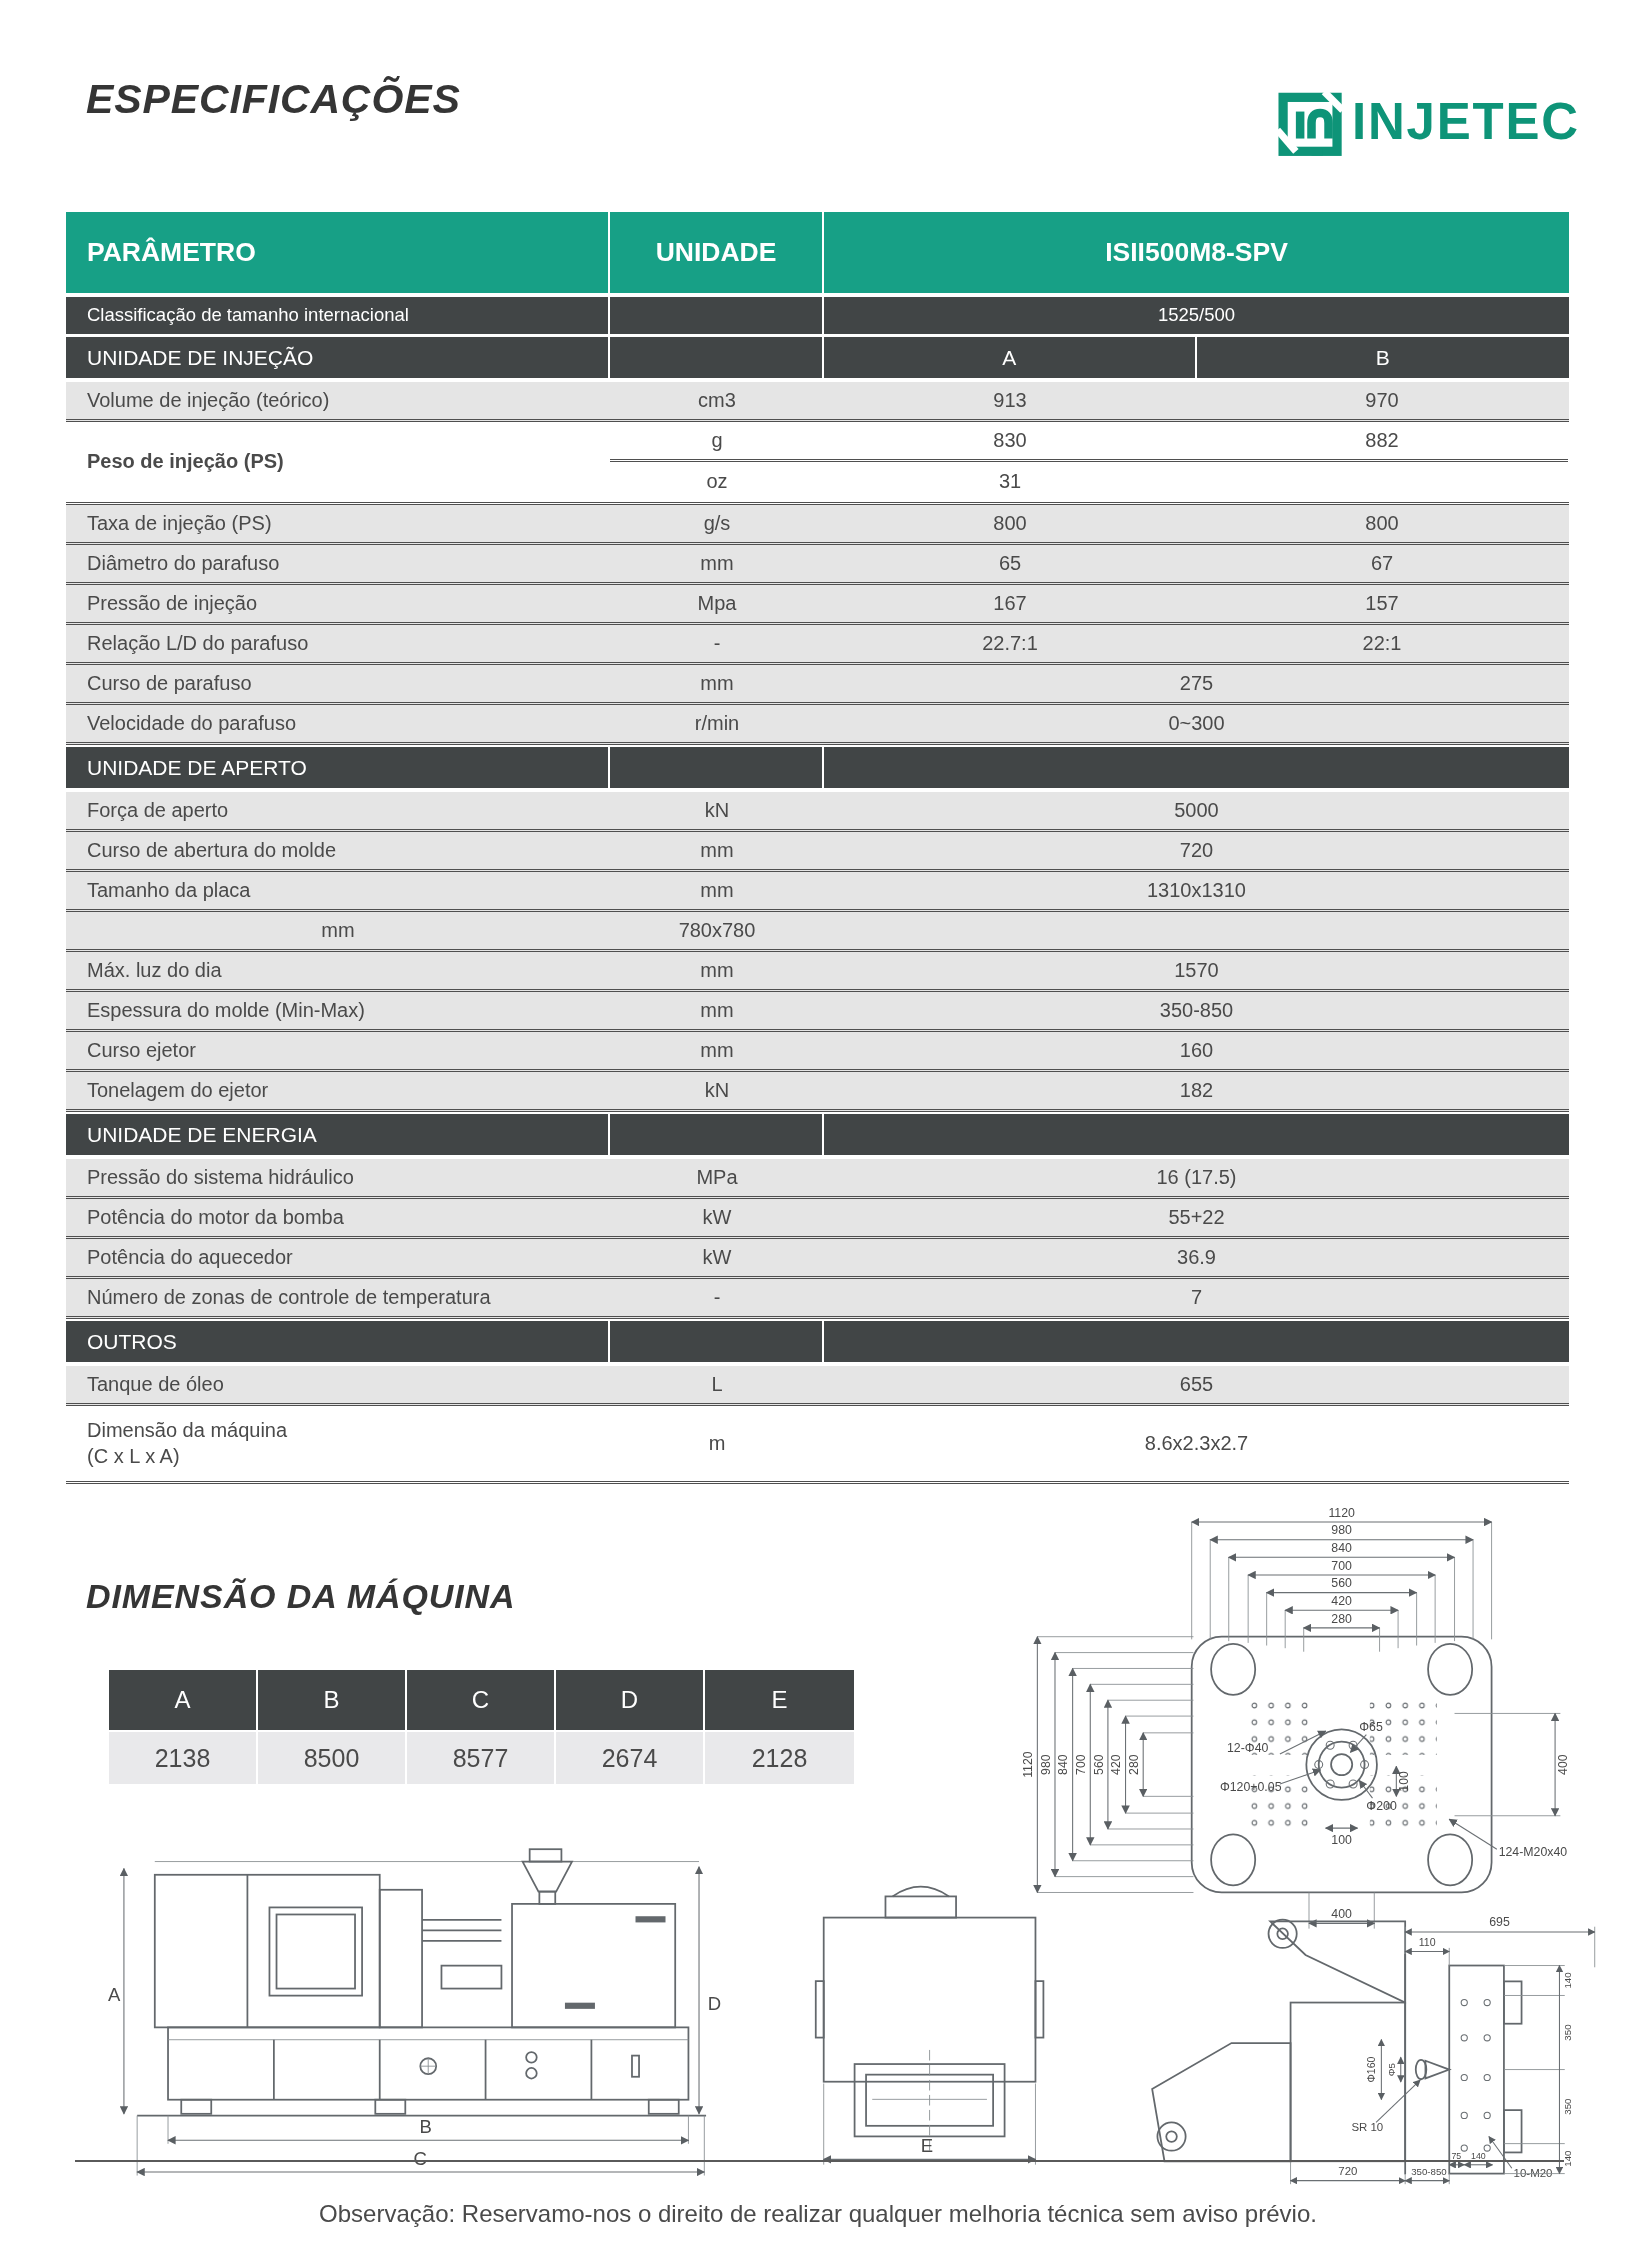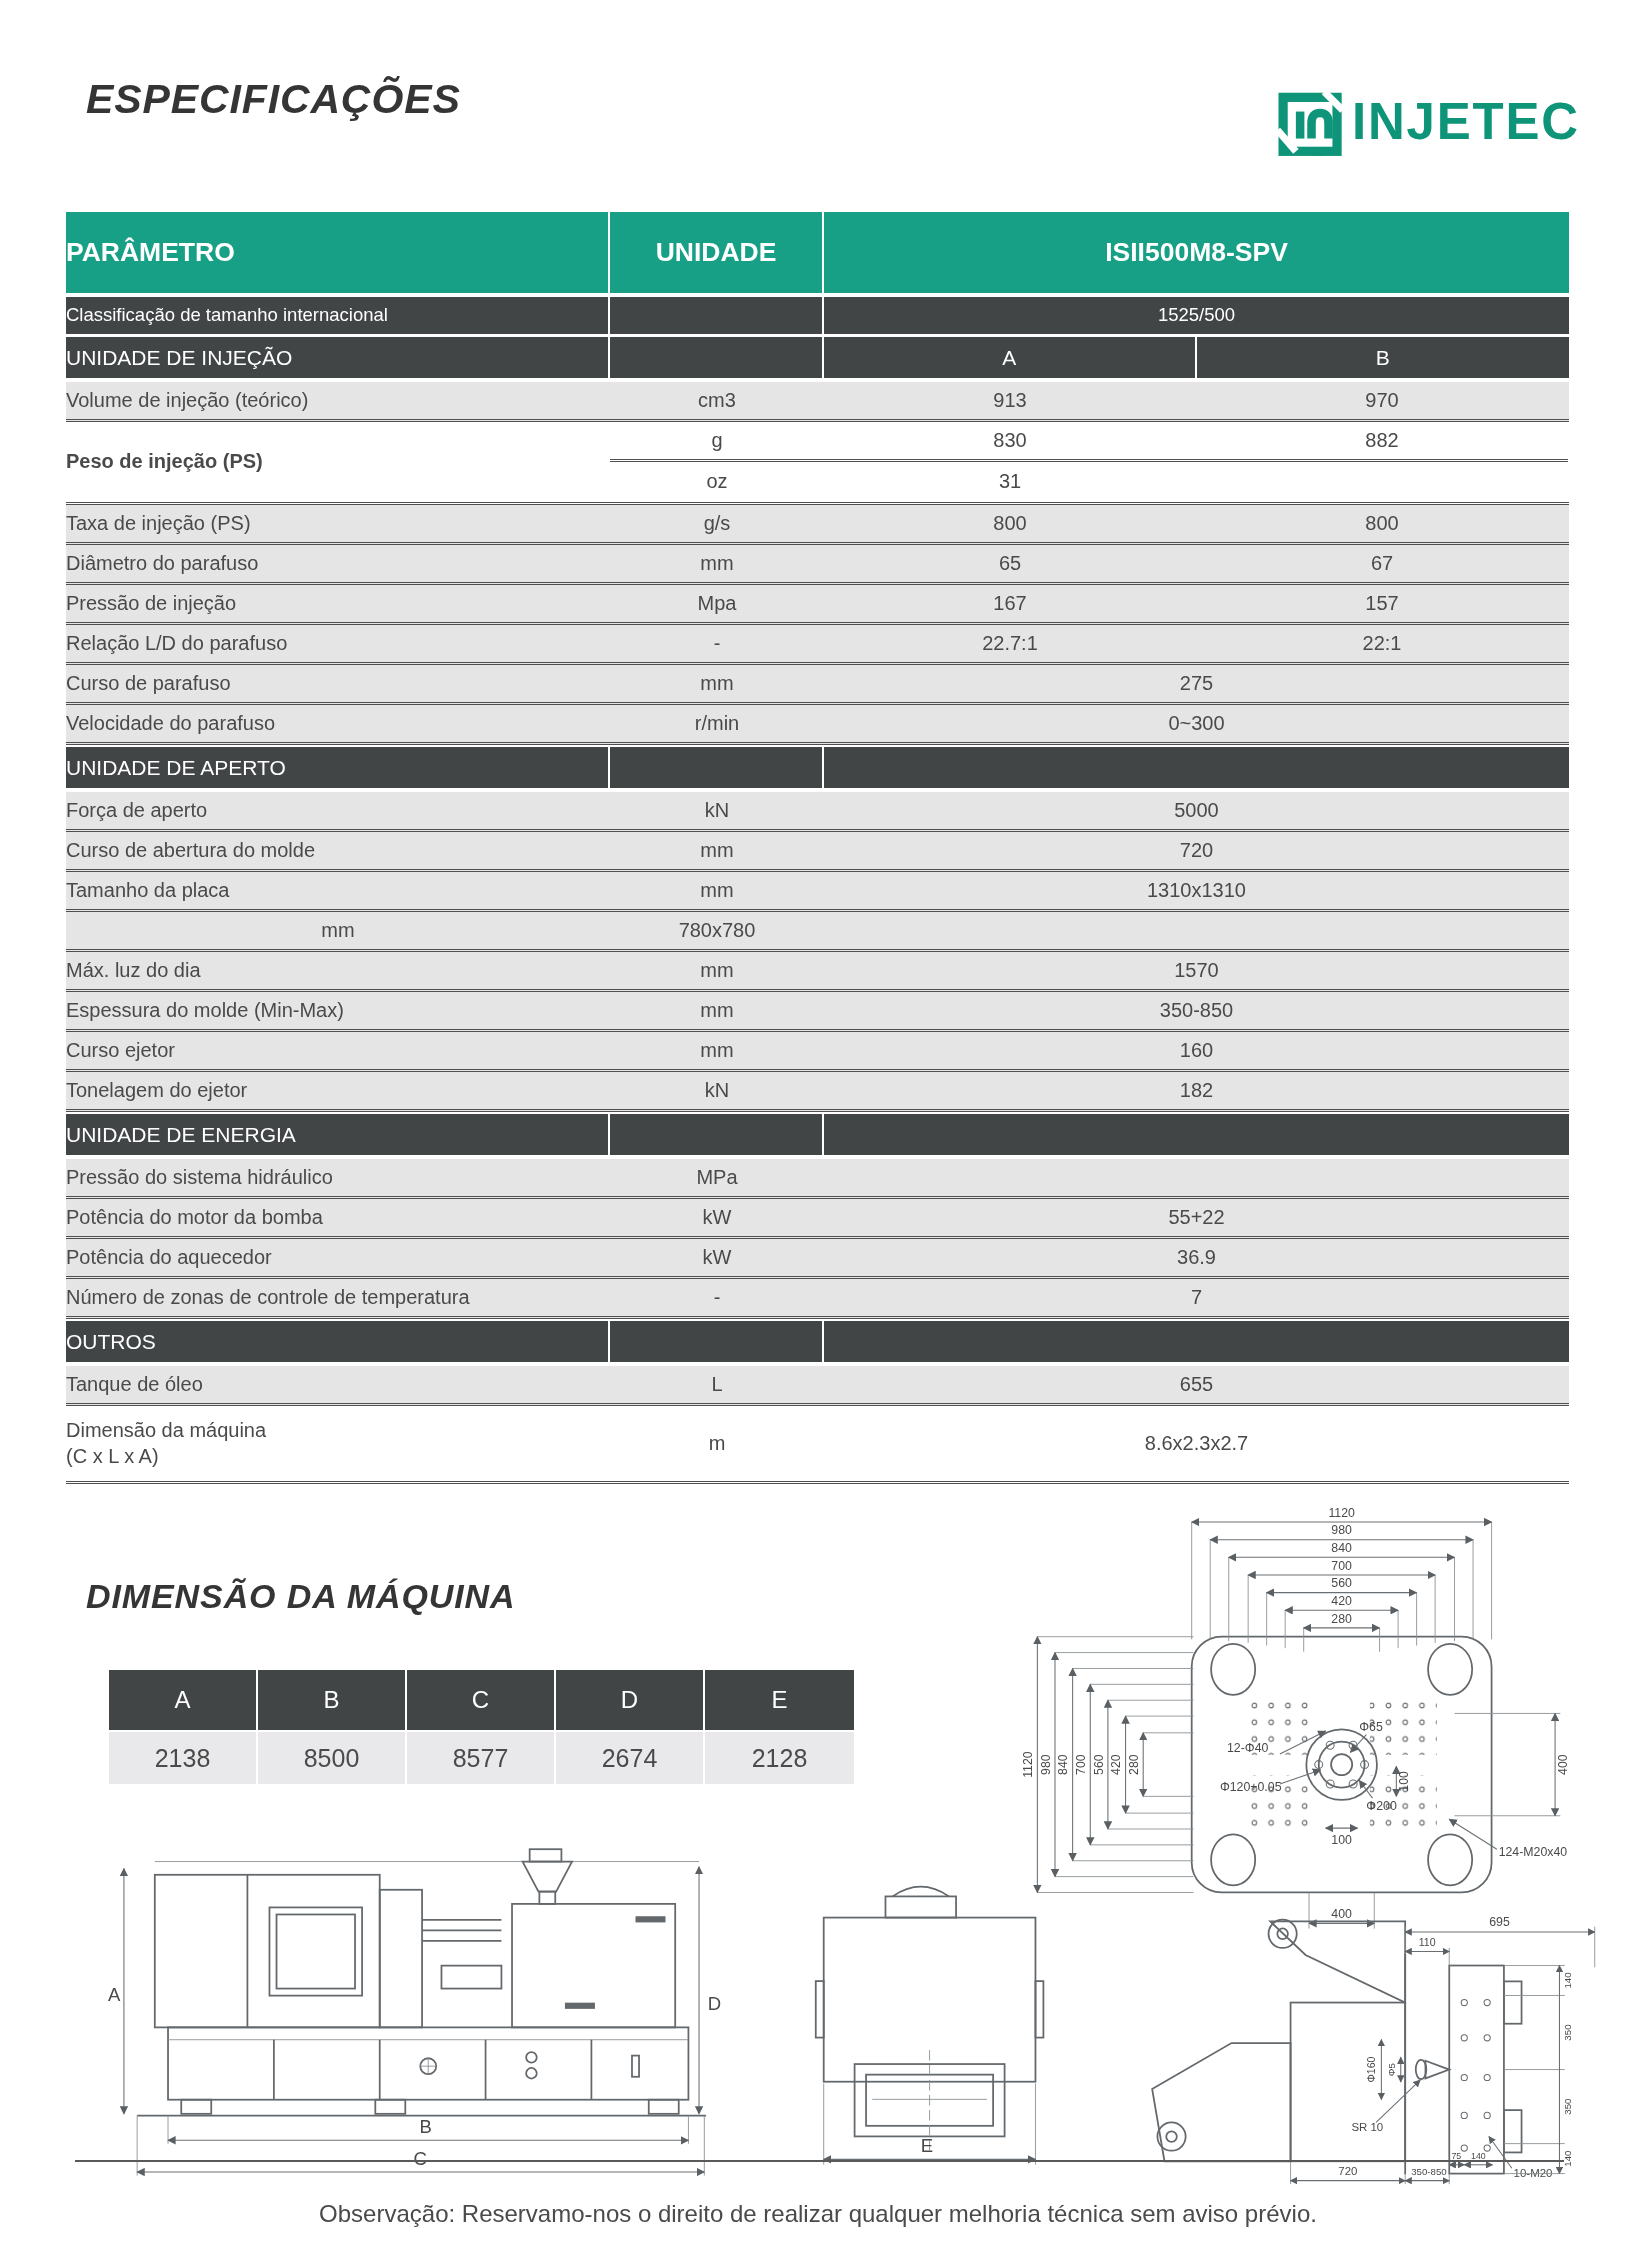--- a/index.html
+++ b/index.html
@@ -12,21 +12,21 @@
   .logo{position:absolute;right:56px;top:86px;display:flex;align-items:center;gap:5px;}
   .logo-text{font-size:51px;font-weight:bold;color:#0e9478;letter-spacing:1.8px;
              font-style:normal;transform:scaleY(1.02);}
 
   
   .spec-table{position:absolute;left:66px;top:212px;width:1503px;}
   .srow{display:grid;grid-template-columns:544px 214px 745px;box-sizing:border-box;}
   .srow.g4{grid-template-columns:544px 214px 372px 372px;}
   .c{display:flex;align-items:center;justify-content:center;box-sizing:border-box;
      font-size:20px;}
-  .lab{justify-content:flex-start;text-align:left;}
+  .lab{justify-content:flex-start;padding-left:21px;text-align:left;}
   .row-head{background:#17a086;color:#fff;height:81px;margin-bottom:3.5px;}
   .row-head .c{font-weight:bold;font-size:26.5px;}
   .row-head .c:not(:last-child){border-right:2.6px solid #fff;}
   .row-dark{background:#414546;color:#fff;height:37px;margin-bottom:3.5px;}
   .row-dark .c{font-size:18.5px;}
   .row-dark .c:not(:last-child){border-right:2.6px solid #fff;}
   .row-inj{height:41px;}
   .row-inj .c{font-size:21px;}
   .vhalf{display:grid;grid-template-columns:1fr 1fr;height:100%;}
   .vhalf .c{height:100%;}
@@ -219,20 +219,21 @@
 
     <div class="srow row-sec">
       <div class="c lab">UNIDADE DE ENERGIA</div>
       <div class="c"></div>
       <div class="c"></div>
     </div>
 
     <div class="srow row-data">
       <div class="c lab">Pressão do sistema hidráulico</div>
       <div class="c">MPa</div>
+      <div class="c">16 (17.5)</div>
     </div>
     <div class="srow row-data">
       <div class="c lab">Potência do motor da bomba</div>
       <div class="c">kW</div>
       <div class="c">55+22</div>
     </div>
     <div class="srow row-data">
       <div class="c lab">Potência do aquecedor</div>
       <div class="c">kW</div>
       <div class="c">36.9</div>

